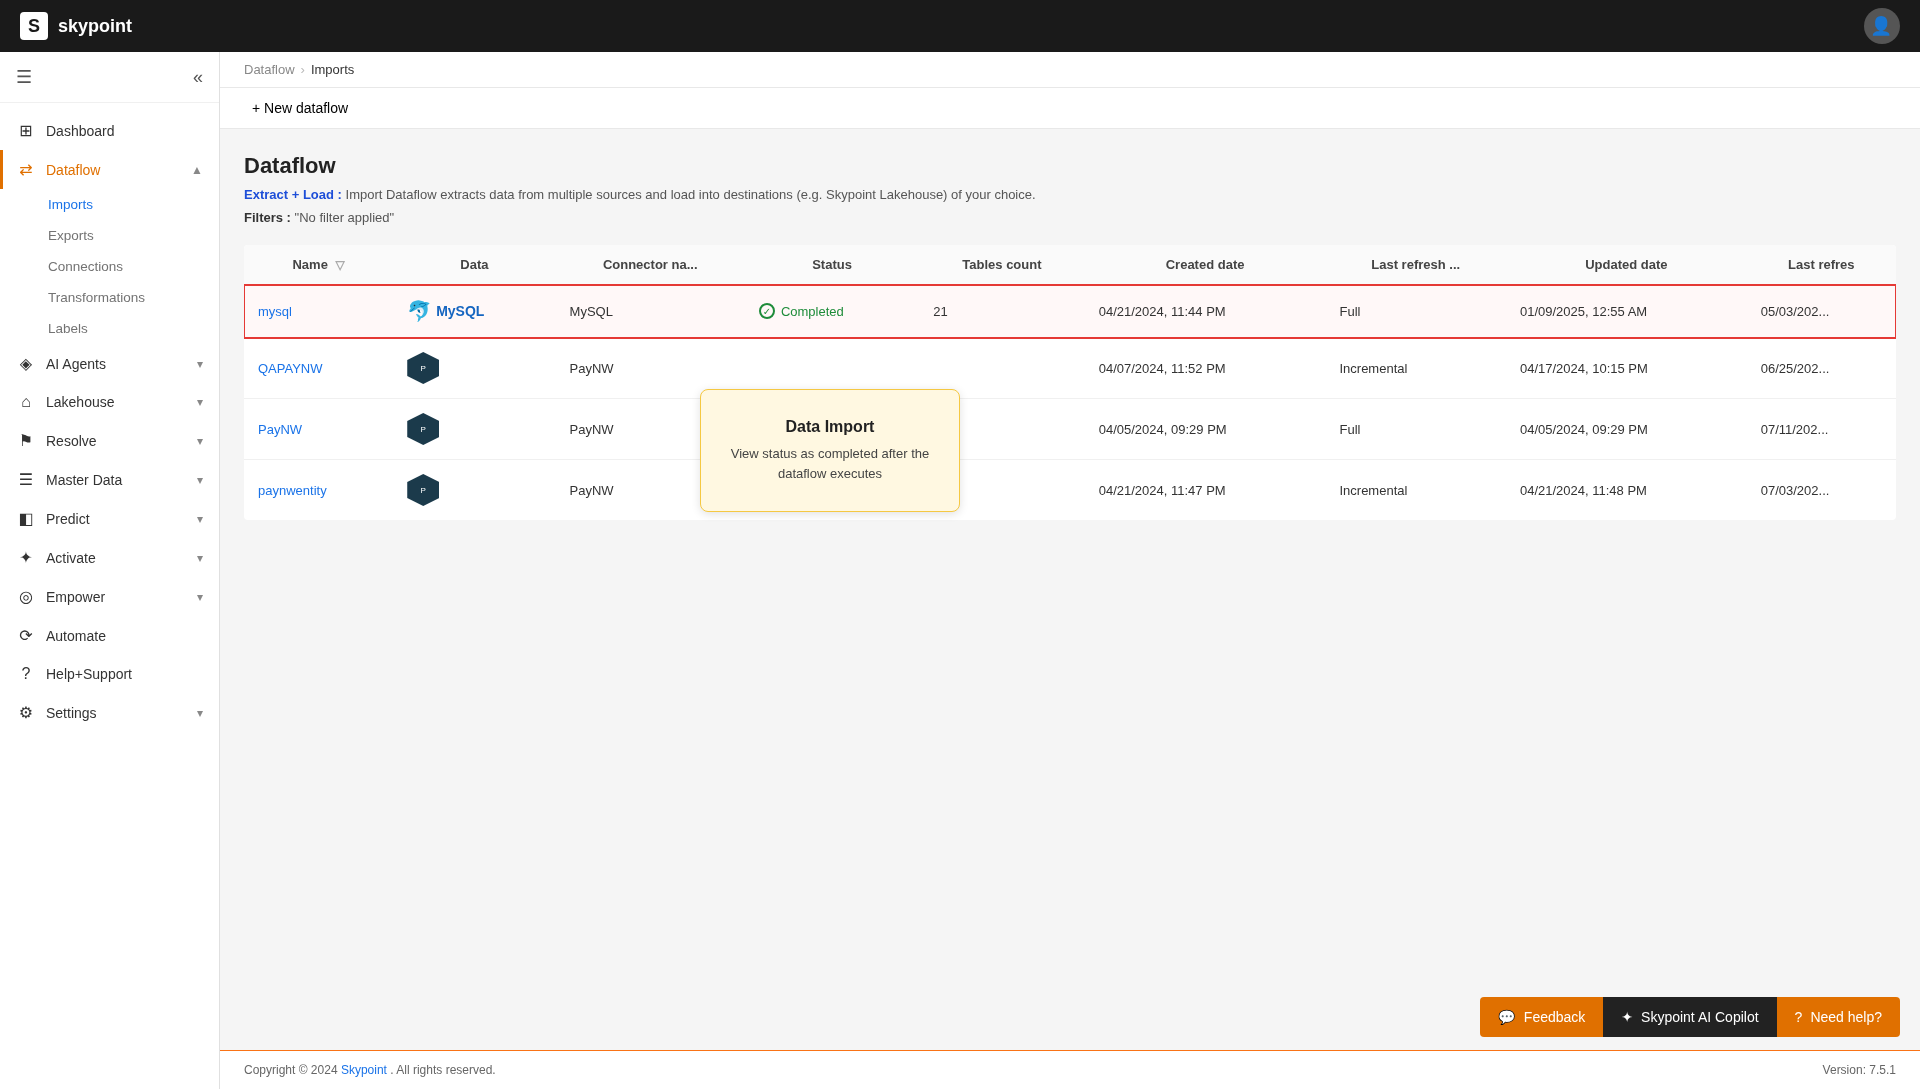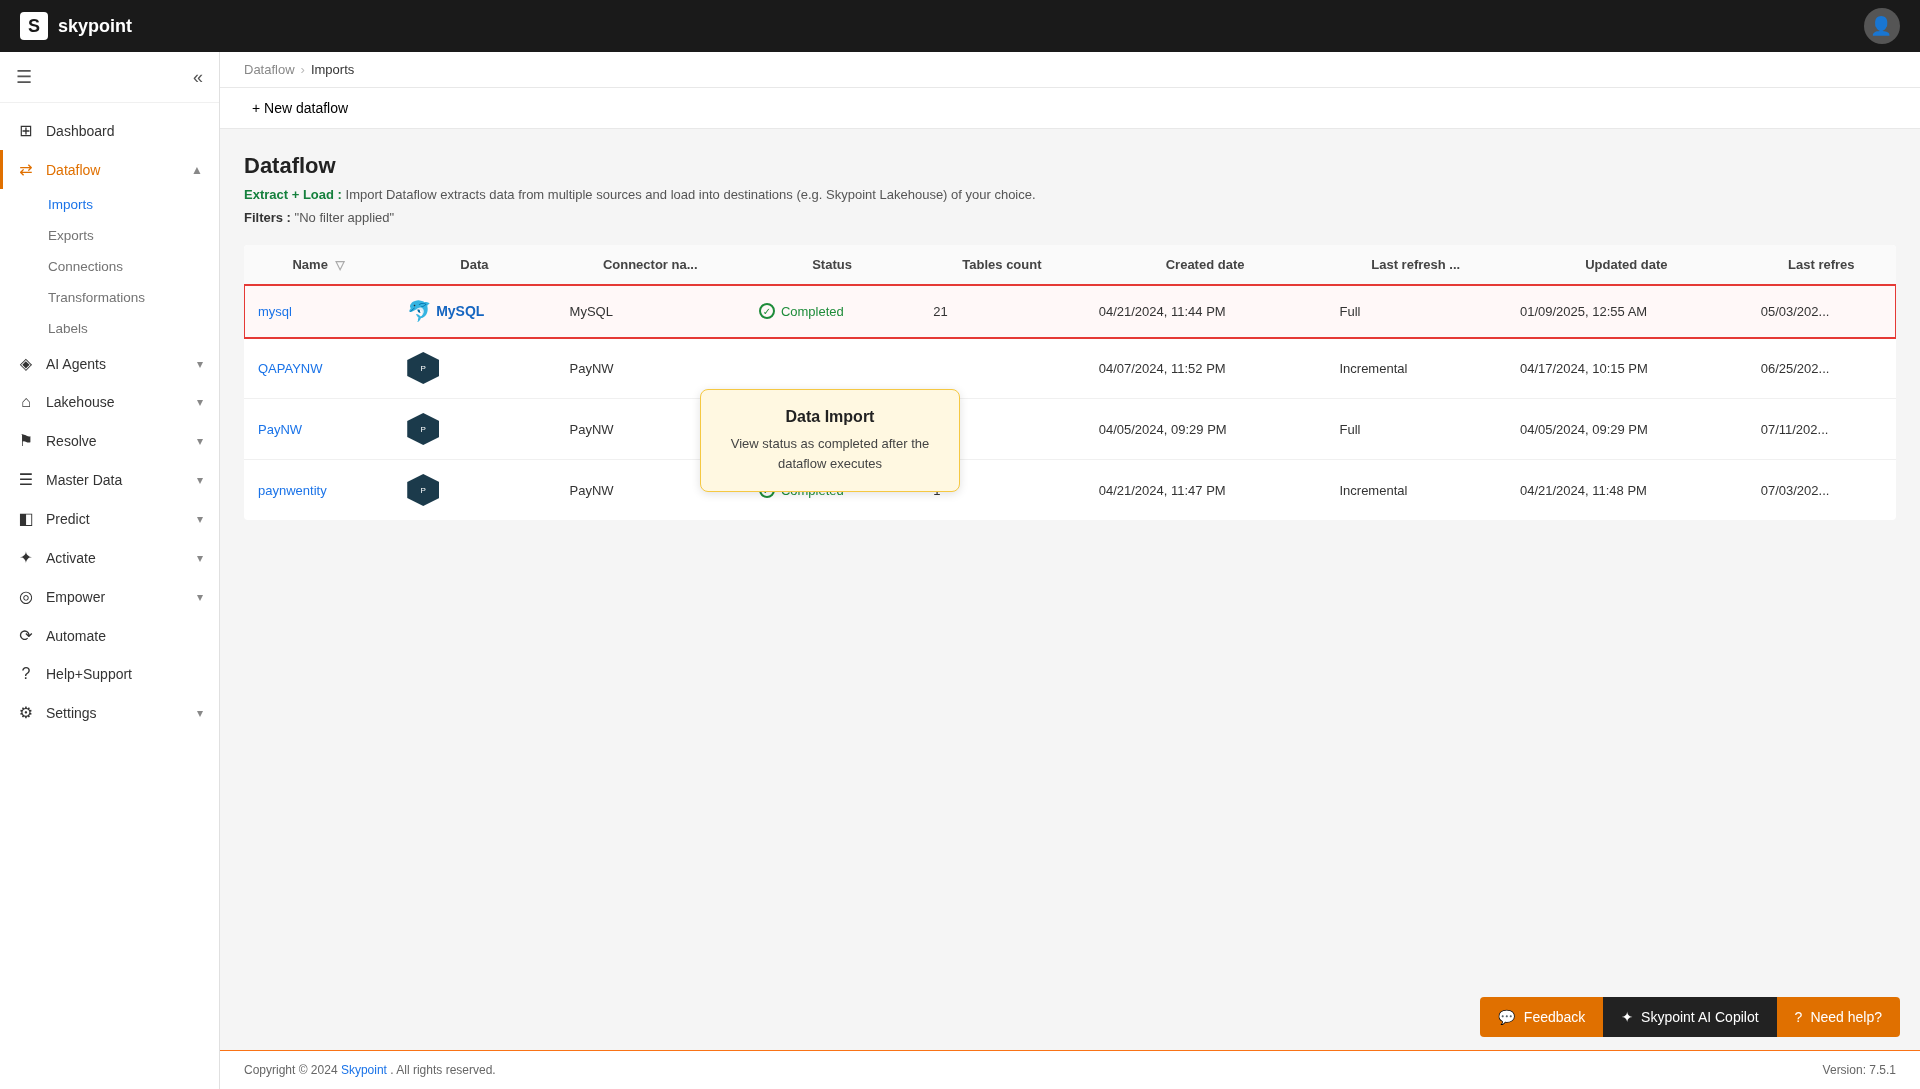--- a/index.html
+++ b/index.html
@@ -170,21 +170,21 @@
       font-size: 22px;
       font-weight: 600;
       color: #222;
       margin-bottom: 8px;
     }
     .page-subtitle {
       font-size: 13px;
       color: #555;
       margin-bottom: 8px;
     }
-    .page-subtitle strong { color: #15803d; }
+    .page-subtitle strong { color: #1d4ed8; }
     .filters-line {
       font-size: 13px;
       color: #555;
       margin-bottom: 20px;
     }
     .filters-line strong { color: #333; }
 
     
     .data-table {
       width: 100%;
@@ -260,21 +260,21 @@
     }
 
     
     .tooltip-overlay {
       position: absolute;
       top: 260px;
       left: 480px;
       background: #fff8e1;
       border: 1px solid #f5c842;
       border-radius: 8px;
-      padding: 18px 22px;
+      padding: 28px 22px;
       width: 260px;
       z-index: 100;
       box-shadow: 0 2px 10px rgba(0,0,0,0.12);
     }
     .tooltip-title {
       font-size: 16px;
       font-weight: 700;
       color: #222;
       margin-bottom: 8px;
       text-align: center;

